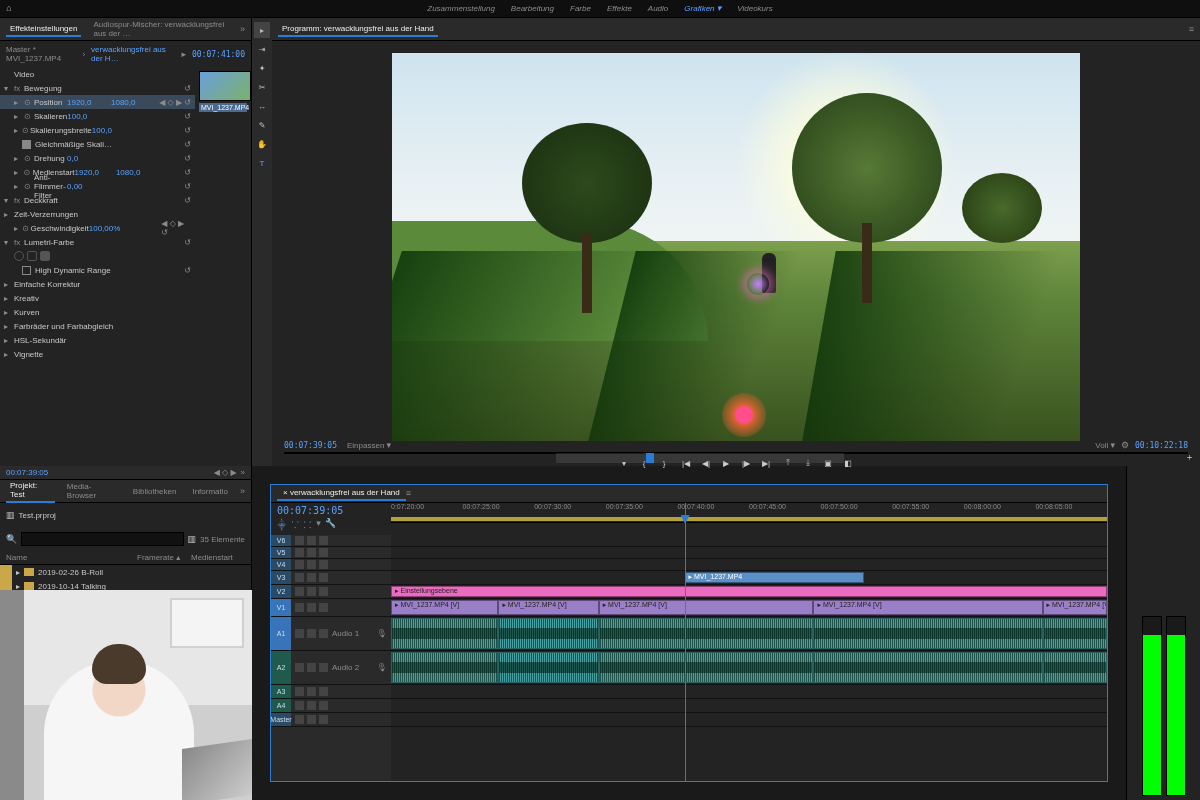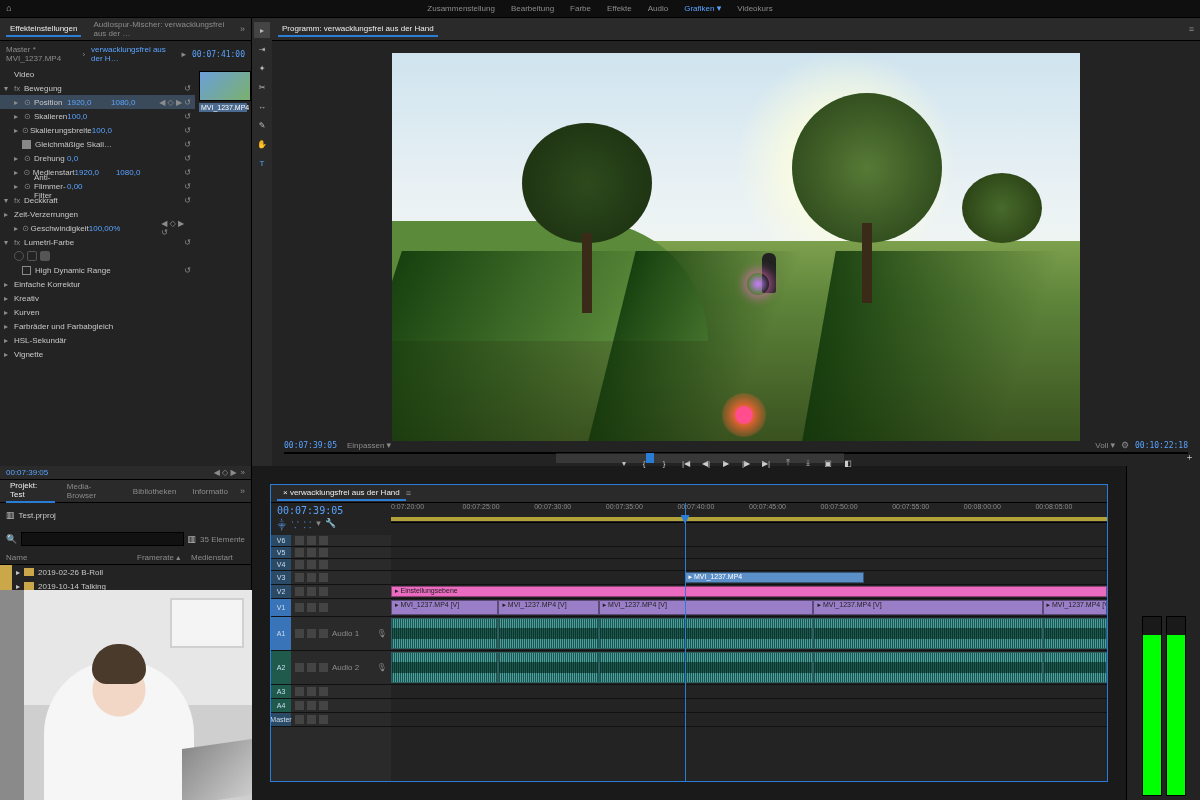--- a/index.html
+++ b/index.html
@@ -8,21 +8,21 @@
     --violet:#c77dff; --pink:#ea6bc0; --teal:#3eb489; --gold:#caa84a;
     --trk-a:#4aa0a0; --trk-v:#9a7ec8;
   }
   *{box-sizing:border-box;font-family:"Segoe UI",Arial,sans-serif;}
   html,body{margin:0;padding:0;width:1200px;height:800px;background:var(--bg0);color:var(--fg);font-size:8px;overflow:hidden;}
   .app{display:flex;flex-direction:column;width:1200px;height:800px;}
 
   
   .titlebar{height:18px;background:#0f0f0f;display:flex;align-items:center;position:relative;border-bottom:1px solid #000;}
   .home{width:18px;height:18px;display:flex;align-items:center;justify-content:center;}
-  .workspaces{position:absolute;left:50%;transform:translateX(-50%);display:flex;gap:16px;font-size:8px;color:var(--fg-dim);}
+  .workspaces{position:absolute;left:50%;transform:translateX(-50%);display:flex;gap:16px;font-size:8px;color:var(--fg-dim);font-style:italic;}
   .workspaces span{cursor:default;}
   .workspaces span.sel{color:var(--blue-t);}
 
   
   .upper{height:448px;display:flex;}
   .lower{height:334px;display:flex;}
 
   
   .panel{background:var(--bg1);border-right:1px solid #000;display:flex;flex-direction:column;}
   .tabs{height:18px;display:flex;align-items:center;font-size:8px;padding:11px 6px;gap:8px;background:var(--bg2);border-bottom:1px solid #000;color:var(--fg-dim);}

